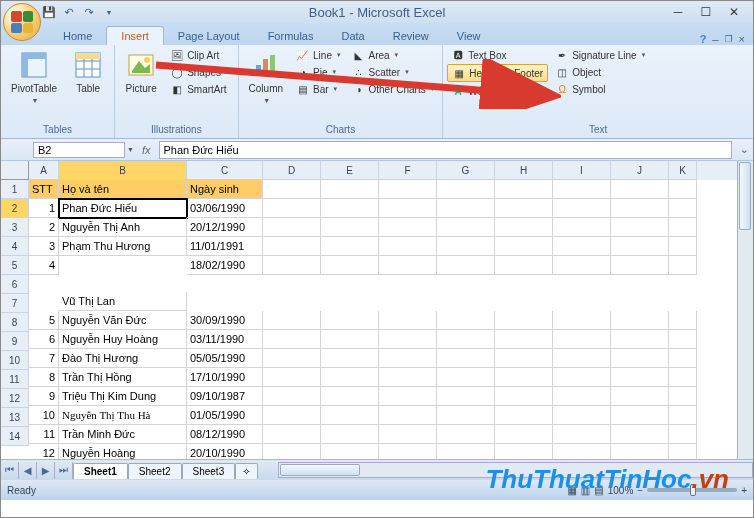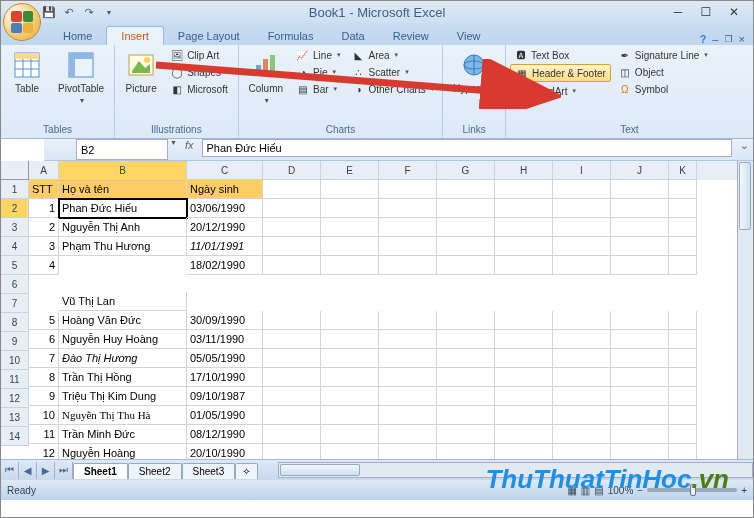--- a/index.html
+++ b/index.html
@@ -28,21 +28,21 @@
   .ribgroup-label{text-align:center;color:#486a95;font-size:10px;padding:1px 0;}
   .bigbtn{display:flex;flex-direction:column;align-items:center;justify-content:flex-start;padding:2px 6px;gap:2px;min-width:44px;}
   .bigbtn .ico{width:32px;height:32px;display:flex;align-items:center;justify-content:center;}
   .bigbtn .lbl{font-size:10px;text-align:center;color:#333;line-height:11px;}
   .smallstack{display:flex;flex-direction:column;gap:1px;}
   .smallbtn{display:flex;align-items:center;gap:3px;padding:1px 4px;font-size:10px;color:#333;white-space:nowrap;}
   .smallbtn .si{width:14px;height:14px;display:flex;align-items:center;justify-content:center;font-size:10px;}
   .hilite{background:linear-gradient(#fef3ca,#ffdd87);border:1px solid #d9a334;border-radius:2px;}
   .drop-arrow{font-size:7px;color:#555;margin-left:2px;}
 
-  .fbar{height:22px;background:linear-gradient(#e8f0fa,#dbe7f5);border-bottom:1px solid #b0c6e1;display:flex;font-size:11px;margin-left:43px;}
+  .fbar{height:22px;background:linear-gradient(#e8f0fa,#dbe7f5);border-bottom:1px solid #b0c6e1;display:flex;align-items:center;font-size:11px;}
   .namebox{width:92px;margin-left:32px;background:#fff;border:1px solid #aac;padding:1px 4px;font-size:11px;}
   .fx{padding:0 8px;color:#666;font-style:italic;}
   .fxinput{flex:1;background:#fff;border:1px solid #aac;padding:1px 4px;font-size:11px;margin-right:4px;height:18px;}
 
   .gridwrap{height:298px;position:relative;display:flex;}
   .rowhdrs{width:28px;background:#e8eef6;}
   .rowhdr{height:19px;border-bottom:1px solid #c7d4e5;border-right:1px solid #c7d4e5;display:flex;align-items:center;justify-content:center;font-size:10px;color:#345;}
   .rowhdr.sel{background:#ffd666;}
   .colhdrs{height:19px;display:flex;background:#e8eef6;}
   .colhdr{border-right:1px solid #c7d4e5;border-bottom:1px solid #c7d4e5;display:flex;align-items:center;justify-content:center;font-size:10px;color:#345;}
@@ -63,21 +63,21 @@
   .hscroll{flex:1;margin-left:20px;height:16px;background:#e1e9f3;border:1px solid #aac;position:relative;}
   .thumb{position:absolute;left:1px;top:1px;width:80px;height:12px;background:linear-gradient(#f4f8fd,#cddff1);border:1px solid #9ab;border-radius:2px;}
 
   .statusbar{height:20px;background:linear-gradient(#dfe9f5,#bcd3ec);display:flex;align-items:center;font-size:10px;color:#345;padding:0 6px;}
   .zoomctl{margin-left:auto;display:flex;align-items:center;gap:4px;}
   .zslider{width:90px;height:4px;background:#9ab;position:relative;border-radius:2px;}
   .zth{position:absolute;left:43px;top:-4px;width:6px;height:12px;background:#eef;border:1px solid #678;border-radius:2px;}
 
   .arrow{position:absolute;top:58px;left:150px;pointer-events:none;z-index:20;}
   .watermark{position:absolute;bottom:22px;right:24px;font-size:26px;font-weight:bold;font-style:italic;z-index:30;pointer-events:none;}
-  .watermark span.a{color:#1c8fe8;} .watermark span.b{color:#4d7c0f;}
+  .watermark span.a{color:#1c8fe8;} .watermark span.b{color:#c2410c;}
 
   .vscroll{width:16px;background:#e1e9f3;border-left:1px solid #aac;position:relative;}
   .vthumb{position:absolute;top:1px;left:1px;width:12px;height:68px;background:linear-gradient(90deg,#f4f8fd,#cddff1);border:1px solid #9ab;border-radius:2px;}
 </style>
 </head>
 <body>
 
 <div class="office-btn">
   <div class="office-inner">
     <div class="oi oi1"></div>
@@ -118,39 +118,39 @@
   </div>
 </div>
 
 <div class="ribbon">
 
   <div class="ribgroup">
     <div class="ribgroup-body">
       <div class="bigbtn">
         <div class="ico">
             <svg width="28" height="28">
+              <rect x="2" y="2" width="24" height="24" fill="#eaf4ff" stroke="#5a8fd0"></rect>
+              <rect x="2" y="2" width="24" height="6" fill="#8fb8e5"></rect>
+              <rect x="2" y="2" width="6" height="24" fill="#8fb8e5"></rect>
+            </svg>
+          </div>
+        <div class="lbl"><span>PivotTable</span><br><span class="drop-arrow">▼</span></div>
+      </div>
+      <div class="bigbtn">
+        <div class="ico">
+            <svg width="28" height="28">
               <rect x="2" y="2" width="24" height="24" fill="#fff" stroke="#5a8fd0"></rect>
               <line x1="2" y1="10" x2="26" y2="10" stroke="#5a8fd0"></line>
               <line x1="2" y1="18" x2="26" y2="18" stroke="#5a8fd0"></line>
               <line x1="10" y1="2" x2="10" y2="26" stroke="#5a8fd0"></line>
               <line x1="18" y1="2" x2="18" y2="26" stroke="#5a8fd0"></line>
               <rect x="2" y="2" width="24" height="6" fill="#ffdb87"></rect>
             </svg>
           </div>
         <div class="lbl">Table</div>
-      </div>
-      <div class="bigbtn">
-        <div class="ico">
-            <svg width="28" height="28">
-              <rect x="2" y="2" width="24" height="24" fill="#eaf4ff" stroke="#5a8fd0"></rect>
-              <rect x="2" y="2" width="24" height="6" fill="#8fb8e5"></rect>
-              <rect x="2" y="2" width="6" height="24" fill="#8fb8e5"></rect>
-            </svg>
-          </div>
-        <div class="lbl"><span>PivotTable</span><br><span class="drop-arrow">▼</span></div>
       </div>
     </div>
     <div class="ribgroup-label">Tables</div>
   </div>
 
   <div class="ribgroup">
     <div class="ribgroup-body">
       <div class="bigbtn">
         <div class="ico">
             <svg width="28" height="28">
@@ -166,21 +166,21 @@
             <span class="si">🖼</span>
             <span>Clip Art</span>
           </div>
         <div class="smallbtn">
             <span class="si">◯</span>
             <span>Shapes</span>
             <span class="drop-arrow">▾</span>
           </div>
         <div class="smallbtn">
             <span class="si">◧</span>
-            <span>Microsoft</span>
+            <span>SmartArt</span>
           </div>
       </div>
     </div>
     <div class="ribgroup-label">Illustrations</div>
   </div>
 
   <div class="ribgroup">
     <div class="ribgroup-body">
       <div class="bigbtn">
         <div class="ico">
@@ -223,35 +223,20 @@
         <div class="smallbtn">
             <span class="si">◑</span>
             <span>Other Charts</span>
             <span class="drop-arrow">▾</span>
           </div>
       </div>
     </div>
     <div class="ribgroup-label">Charts</div>
   </div>
 
-  <div class="ribgroup">
-    <div class="ribgroup-body">
-      <div class="bigbtn">
-        <div class="ico">
-            <svg width="28" height="28">
-              <circle cx="14" cy="14" r="10" fill="#7ab8e8" stroke="#3a7bc0"></circle>
-              <ellipse cx="14" cy="14" rx="10" ry="4" fill="none" stroke="#3a7bc0"></ellipse>
-              <line x1="14" y1="4" x2="14" y2="24" stroke="#3a7bc0"></line>
-            </svg>
-          </div>
-        <div class="lbl">Hyperlink</div>
-      </div>
-    </div>
-    <div class="ribgroup-label">Links</div>
-  </div>
 
   <div class="ribgroup" style="border-right:none;flex:1;">
     <div class="ribgroup-body">
       <div class="smallstack">
         <div class="smallbtn">
             <span class="si">🅰</span>
             <span>Text Box</span>
           </div>
         <div class="smallbtn hilite">
             <span class="si">▦</span>
@@ -361,21 +346,21 @@
           <div class="cell" style="width: 58px;"></div>
           <div class="cell" style="width: 58px;"></div>
           <div class="cell" style="width: 58px;"></div>
           <div class="cell" style="width: 58px;"></div>
           <div class="cell" style="width: 58px;"></div>
           <div class="cell" style="width: 28px;"></div>
         </div>
         <div class="row">
           <div class="cell num" style="width: 30px;">3</div>
           <div class="cell" style="width: 128px;">Phạm Thu Hương</div>
-          <div class="cell" style="width: 76px; font-style: italic;">11/01/1991</div>
+          <div class="cell" style="width: 76px;">11/01/1991</div>
           <div class="cell" style="width: 58px;"></div>
           <div class="cell" style="width: 58px;"></div>
           <div class="cell" style="width: 58px;"></div>
           <div class="cell" style="width: 58px;"></div>
           <div class="cell" style="width: 58px;"></div>
           <div class="cell" style="width: 58px;"></div>
           <div class="cell" style="width: 58px;"></div>
           <div class="cell" style="width: 28px;"></div>
         </div>
         <div class="row">
@@ -386,21 +371,21 @@
           <div class="cell" style="width: 58px;"></div>
           <div class="cell" style="width: 58px;"></div>
           <div class="cell" style="width: 58px;"></div>
           <div class="cell" style="width: 58px;"></div>
           <div class="cell" style="width: 58px;"></div>
           <div class="cell" style="width: 58px;"></div>
           <div class="cell" style="width: 28px;"></div>
         </div>
         <div class="row">
           <div class="cell num" style="width: 30px;">5</div>
-          <div class="cell" style="width: 128px;">Hoàng Văn Đức</div>
+          <div class="cell" style="width: 128px;">Nguyễn Văn Đức</div>
           <div class="cell" style="width: 76px;">30/09/1990</div>
           <div class="cell" style="width: 58px;"></div>
           <div class="cell" style="width: 58px;"></div>
           <div class="cell" style="width: 58px;"></div>
           <div class="cell" style="width: 58px;"></div>
           <div class="cell" style="width: 58px;"></div>
           <div class="cell" style="width: 58px;"></div>
           <div class="cell" style="width: 58px;"></div>
           <div class="cell" style="width: 28px;"></div>
         </div>
@@ -412,21 +397,21 @@
           <div class="cell" style="width: 58px;"></div>
           <div class="cell" style="width: 58px;"></div>
           <div class="cell" style="width: 58px;"></div>
           <div class="cell" style="width: 58px;"></div>
           <div class="cell" style="width: 58px;"></div>
           <div class="cell" style="width: 58px;"></div>
           <div class="cell" style="width: 28px;"></div>
         </div>
         <div class="row">
           <div class="cell num" style="width: 30px;">7</div>
-          <div class="cell" style="width: 128px; font-style: italic;">Đào Thị Hương</div>
+          <div class="cell" style="width: 128px;">Đào Thị Hương</div>
           <div class="cell" style="width: 76px;">05/05/1990</div>
           <div class="cell" style="width: 58px;"></div>
           <div class="cell" style="width: 58px;"></div>
           <div class="cell" style="width: 58px;"></div>
           <div class="cell" style="width: 58px;"></div>
           <div class="cell" style="width: 58px;"></div>
           <div class="cell" style="width: 58px;"></div>
           <div class="cell" style="width: 58px;"></div>
           <div class="cell" style="width: 28px;"></div>
         </div>

